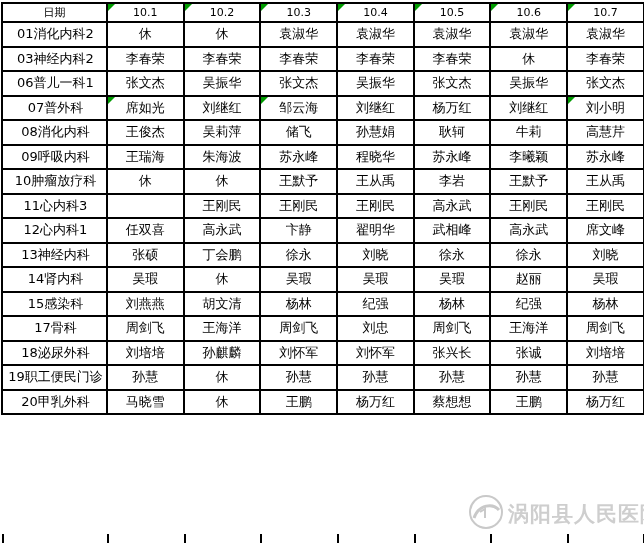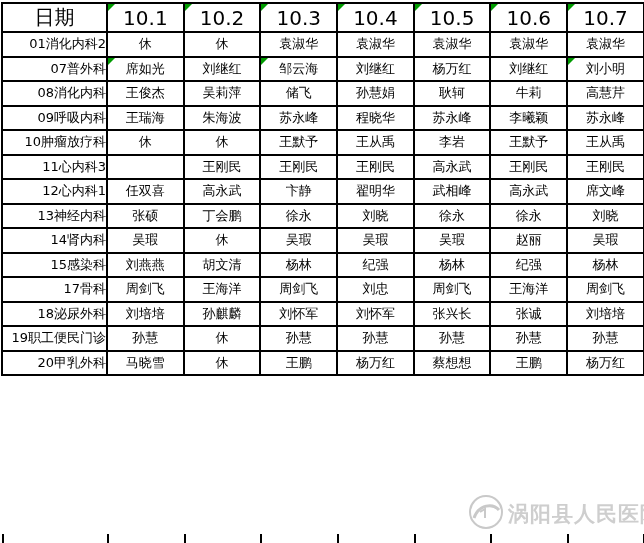--- a/index.html
+++ b/index.html
@@ -22,23 +22,23 @@
     position:relative;z-index:2;background:transparent;
   }
   th,td{
     border:2px solid #000;padding:0;margin:0;
     text-align:center;vertical-align:middle;
     font-weight:normal;font-size:13px;color:#000;
     white-space:nowrap;overflow:hidden;position:relative;
     background:transparent;
   }
   thead tr{height:19px;}
-  thead th{font-size:20px;}
+  thead th{font-size:11px;}
   tbody tr{height:24.5px;}
-  tbody th{text-align:right;padding-left:2px;font-size:13px;}
+  tbody th{text-align:center;padding-left:2px;font-size:13px;}
   tbody tr:nth-child(18) td{font-size:10px;}
   tbody tr:nth-child(19) th{font-size:16px;letter-spacing:-1px;}
   .gt{
     position:absolute;top:0;left:0;width:0;height:0;
     border-top:7px solid #009b00;border-right:7px solid transparent;
   }
   .stub{position:absolute;width:2px;background:#000;z-index:2;}
 </style>
 </head>
 <body>
@@ -82,20 +82,40 @@
         <th>01消化内科2</th>
         <td>休</td>
         <td>休</td>
         <td>袁淑华</td>
         <td>袁淑华</td>
         <td>袁淑华</td>
         <td>袁淑华</td>
         <td>袁淑华</td>
       </tr>
       <tr>
+        <th>03神经内科2</th>
+        <td>李春荣</td>
+        <td>李春荣</td>
+        <td>李春荣</td>
+        <td>李春荣</td>
+        <td>李春荣</td>
+        <td>休</td>
+        <td>李春荣</td>
+      </tr>
+      <tr>
+        <th>06普儿一科1</th>
+        <td>张文杰</td>
+        <td>吴振华</td>
+        <td>张文杰</td>
+        <td>吴振华</td>
+        <td>张文杰</td>
+        <td>吴振华</td>
+        <td>张文杰</td>
+      </tr>
+      <tr>
         <th>07普外科</th>
         <td>席如光<span class="gt"></span></td>
         <td>刘继红</td>
         <td>邹云海<span class="gt"></span></td>
         <td>刘继红</td>
         <td>杨万红</td>
         <td>刘继红</td>
         <td>刘小明<span class="gt"></span></td>
       </tr>
       <tr>

